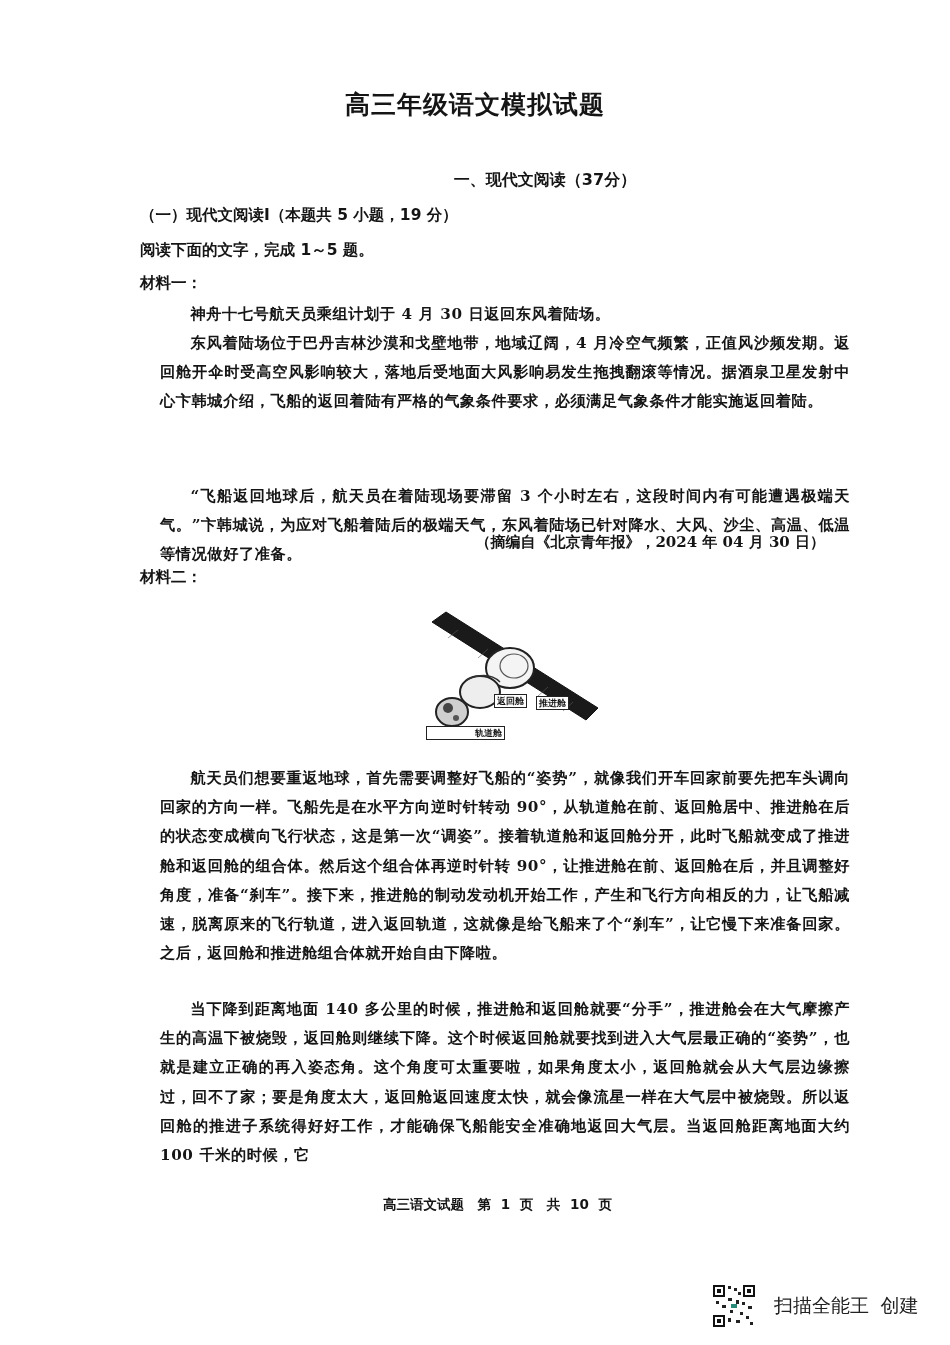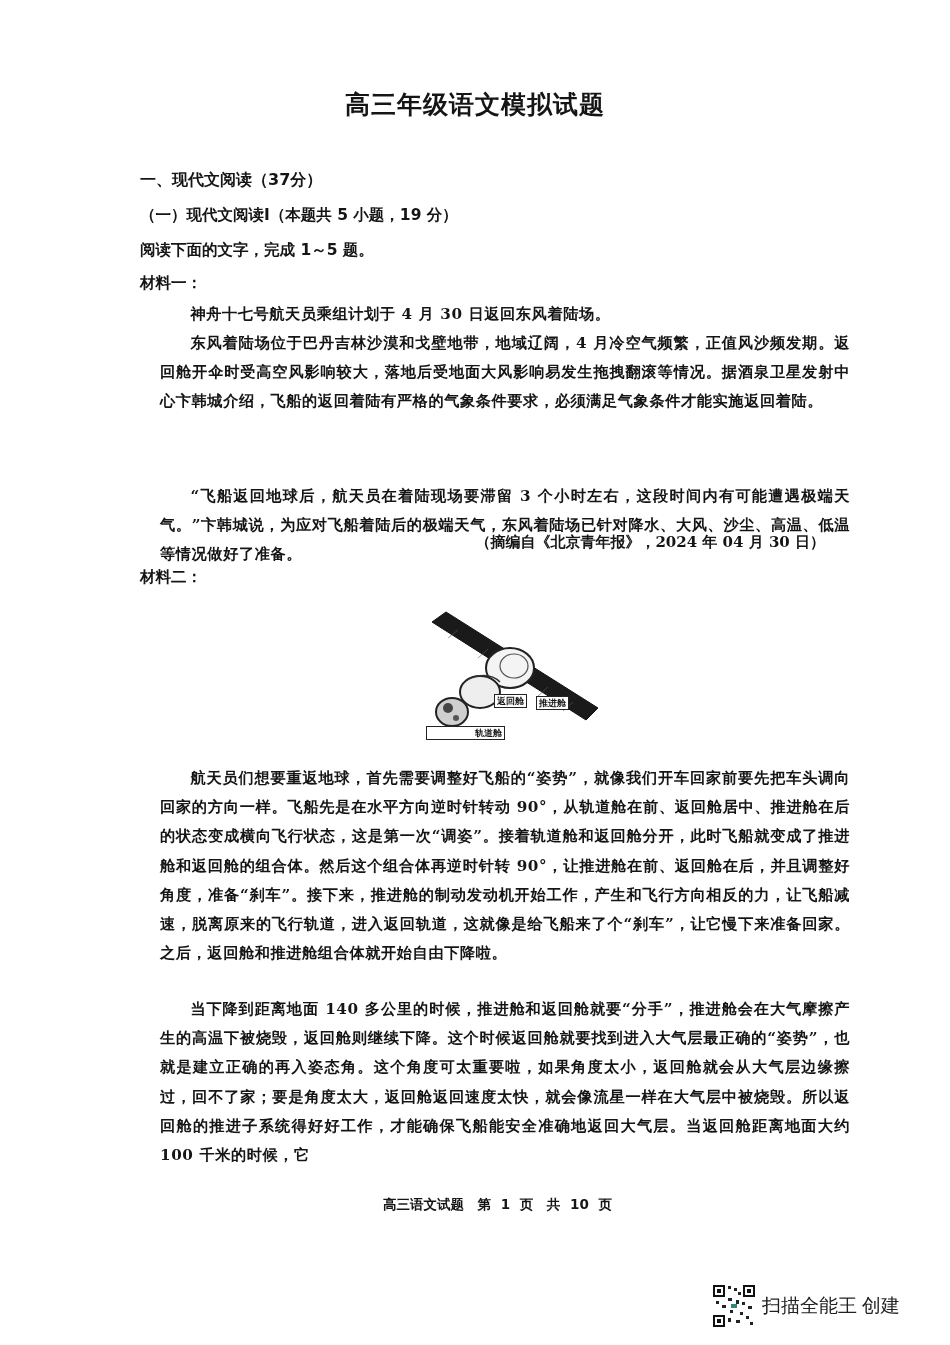--- a/index.html
+++ b/index.html
@@ -2,37 +2,37 @@
 <html><head>
 <meta charset="utf-8">
 <style>
   html, body { margin: 0; padding: 0; background: #ffffff; }
   body { width: 950px; height: 1345px; position: relative; overflow: hidden;
          font-family: "DejaVu Serif", "Liberation Serif", serif; color: #151515; }
   .page { position: absolute; left: 0; top: 0; width: 940px; height: 1345px; }
   .title { position: absolute; left: 0; width: 950px; top: 88px; text-align: center;
            font-family: "DejaVu Sans", "Liberation Sans", sans-serif; font-weight: bold;
            font-size: 25px; letter-spacing: 1px; }
-  .section-heading { position: absolute; left: 0; width: 950px; top: 170px; 
+  .section-heading { position: absolute; left: 0; width: 950px; top: 170px; text-align: center;
            padding-left: 140px; box-sizing: border-box;
            font-family: "DejaVu Sans", "Liberation Sans", sans-serif; font-weight: bold; font-size: 16px; }
   .line { position: absolute; left: 160px; font-size: 15.5px; white-space: nowrap;
           font-family: "DejaVu Sans", "Liberation Sans", sans-serif; font-weight: bold; text-align: right; }
   .para { position: absolute; left: 160px; width: 690px; font-size: 15.2px; line-height: 29.2px;
           text-align: justify; text-indent: 2em; font-weight: bold;
           font-family: "DejaVu Serif", "Liberation Serif", serif; letter-spacing: 0.6px; }
   .source { position: absolute; right: 115px; font-size: 15px; font-weight: bold; white-space: nowrap; text-align: center; }
   .figure { position: absolute; left: 418px; top: 608px; width: 190px; height: 140px; }
   .fig-label { position: absolute; font-size: 9px; font-weight: bold; border: 1.5px solid #222;
                padding: 0 2px; background: #fff; font-family: "DejaVu Sans", sans-serif; line-height: 12px; }
   .footer { position: absolute; top: 1196px; left: 383px; font-size: 13.5px; font-weight: bold;
             font-family: "DejaVu Sans", "Liberation Sans", sans-serif; word-spacing: 5px; }
   .watermark { position: absolute; left: 712px; top: 1284px; display: flex; align-items: center; }
   .qr { width: 44px; height: 44px; }
-  .wm-text { margin-left: 6px; font-size: 19px; font-family: Liberation Serif, serif;
+  .wm-text { margin-left: 18px; font-size: 19px; font-family: Liberation Mono, monospace;
              color: #222; white-space: nowrap; }
 </style>
 </head>
 <body>
 
 <div class="page">
 
   <div class="title">高三年级语文模拟试题</div>
 
   <div class="section-heading">一、现代文阅读（37分）</div>

